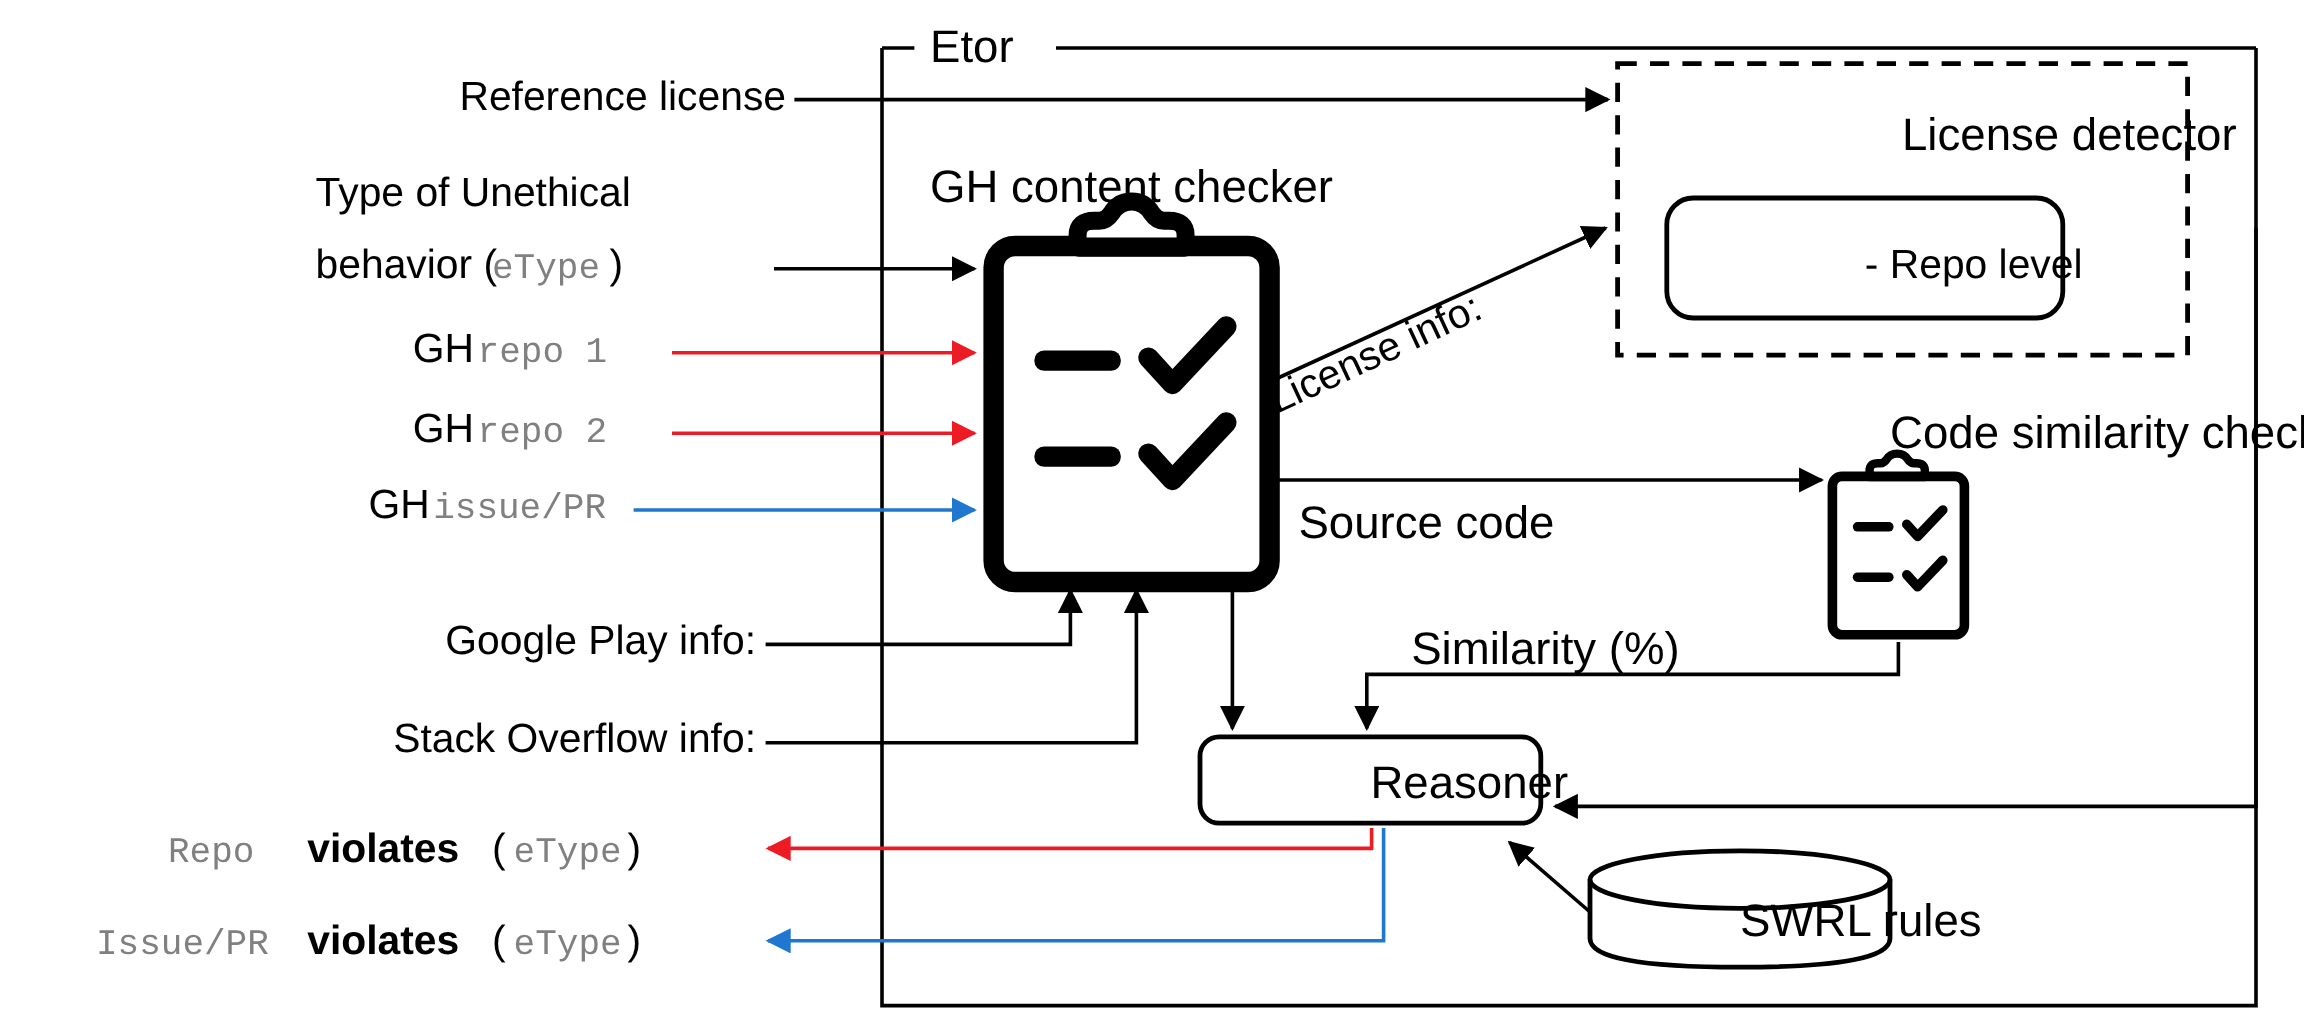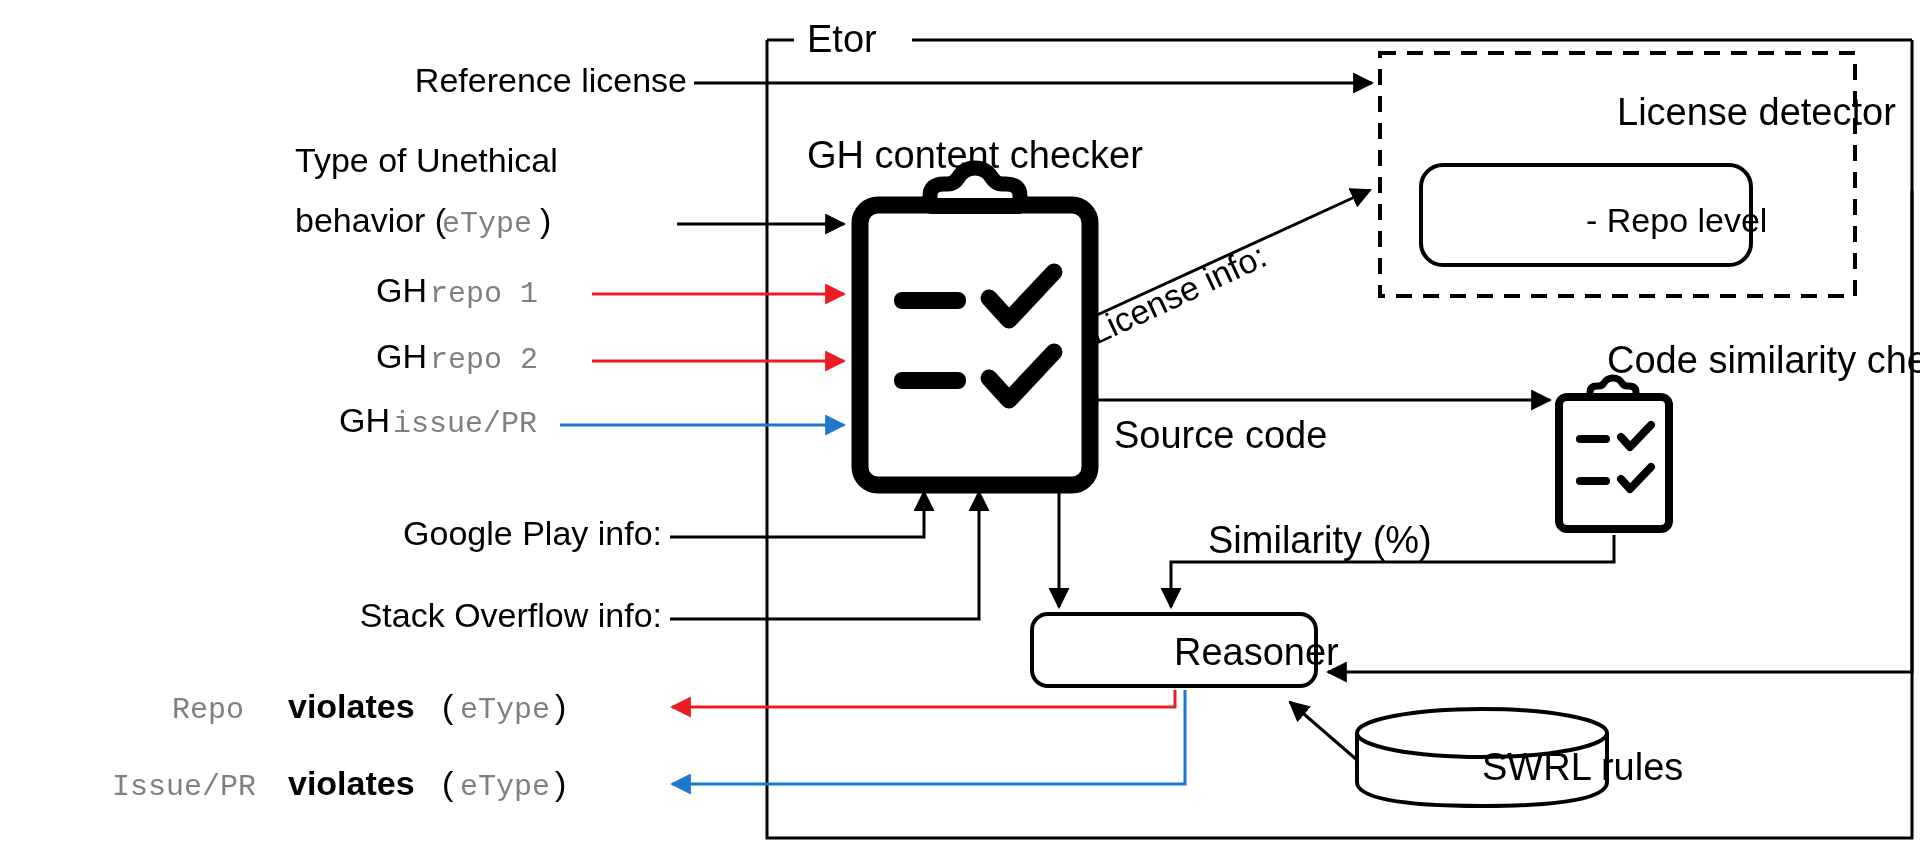--- a/index.html
+++ b/index.html
@@ -11,21 +11,20 @@
     width: 1920px;
     height: 861px;
     font-family: "Liberation Sans", sans-serif;
     overflow: hidden;
   }
   #diagram-root {
     position: relative;
     width: 1532px;
     height: 861px;
     background: #ffffff;
-    margin-left: 32px;
   }
   svg.canvas {
     position: absolute;
     top: 0;
     left: 0;
     width: 1920px;
     height: 861px;
   }
   
   .t-sans {

